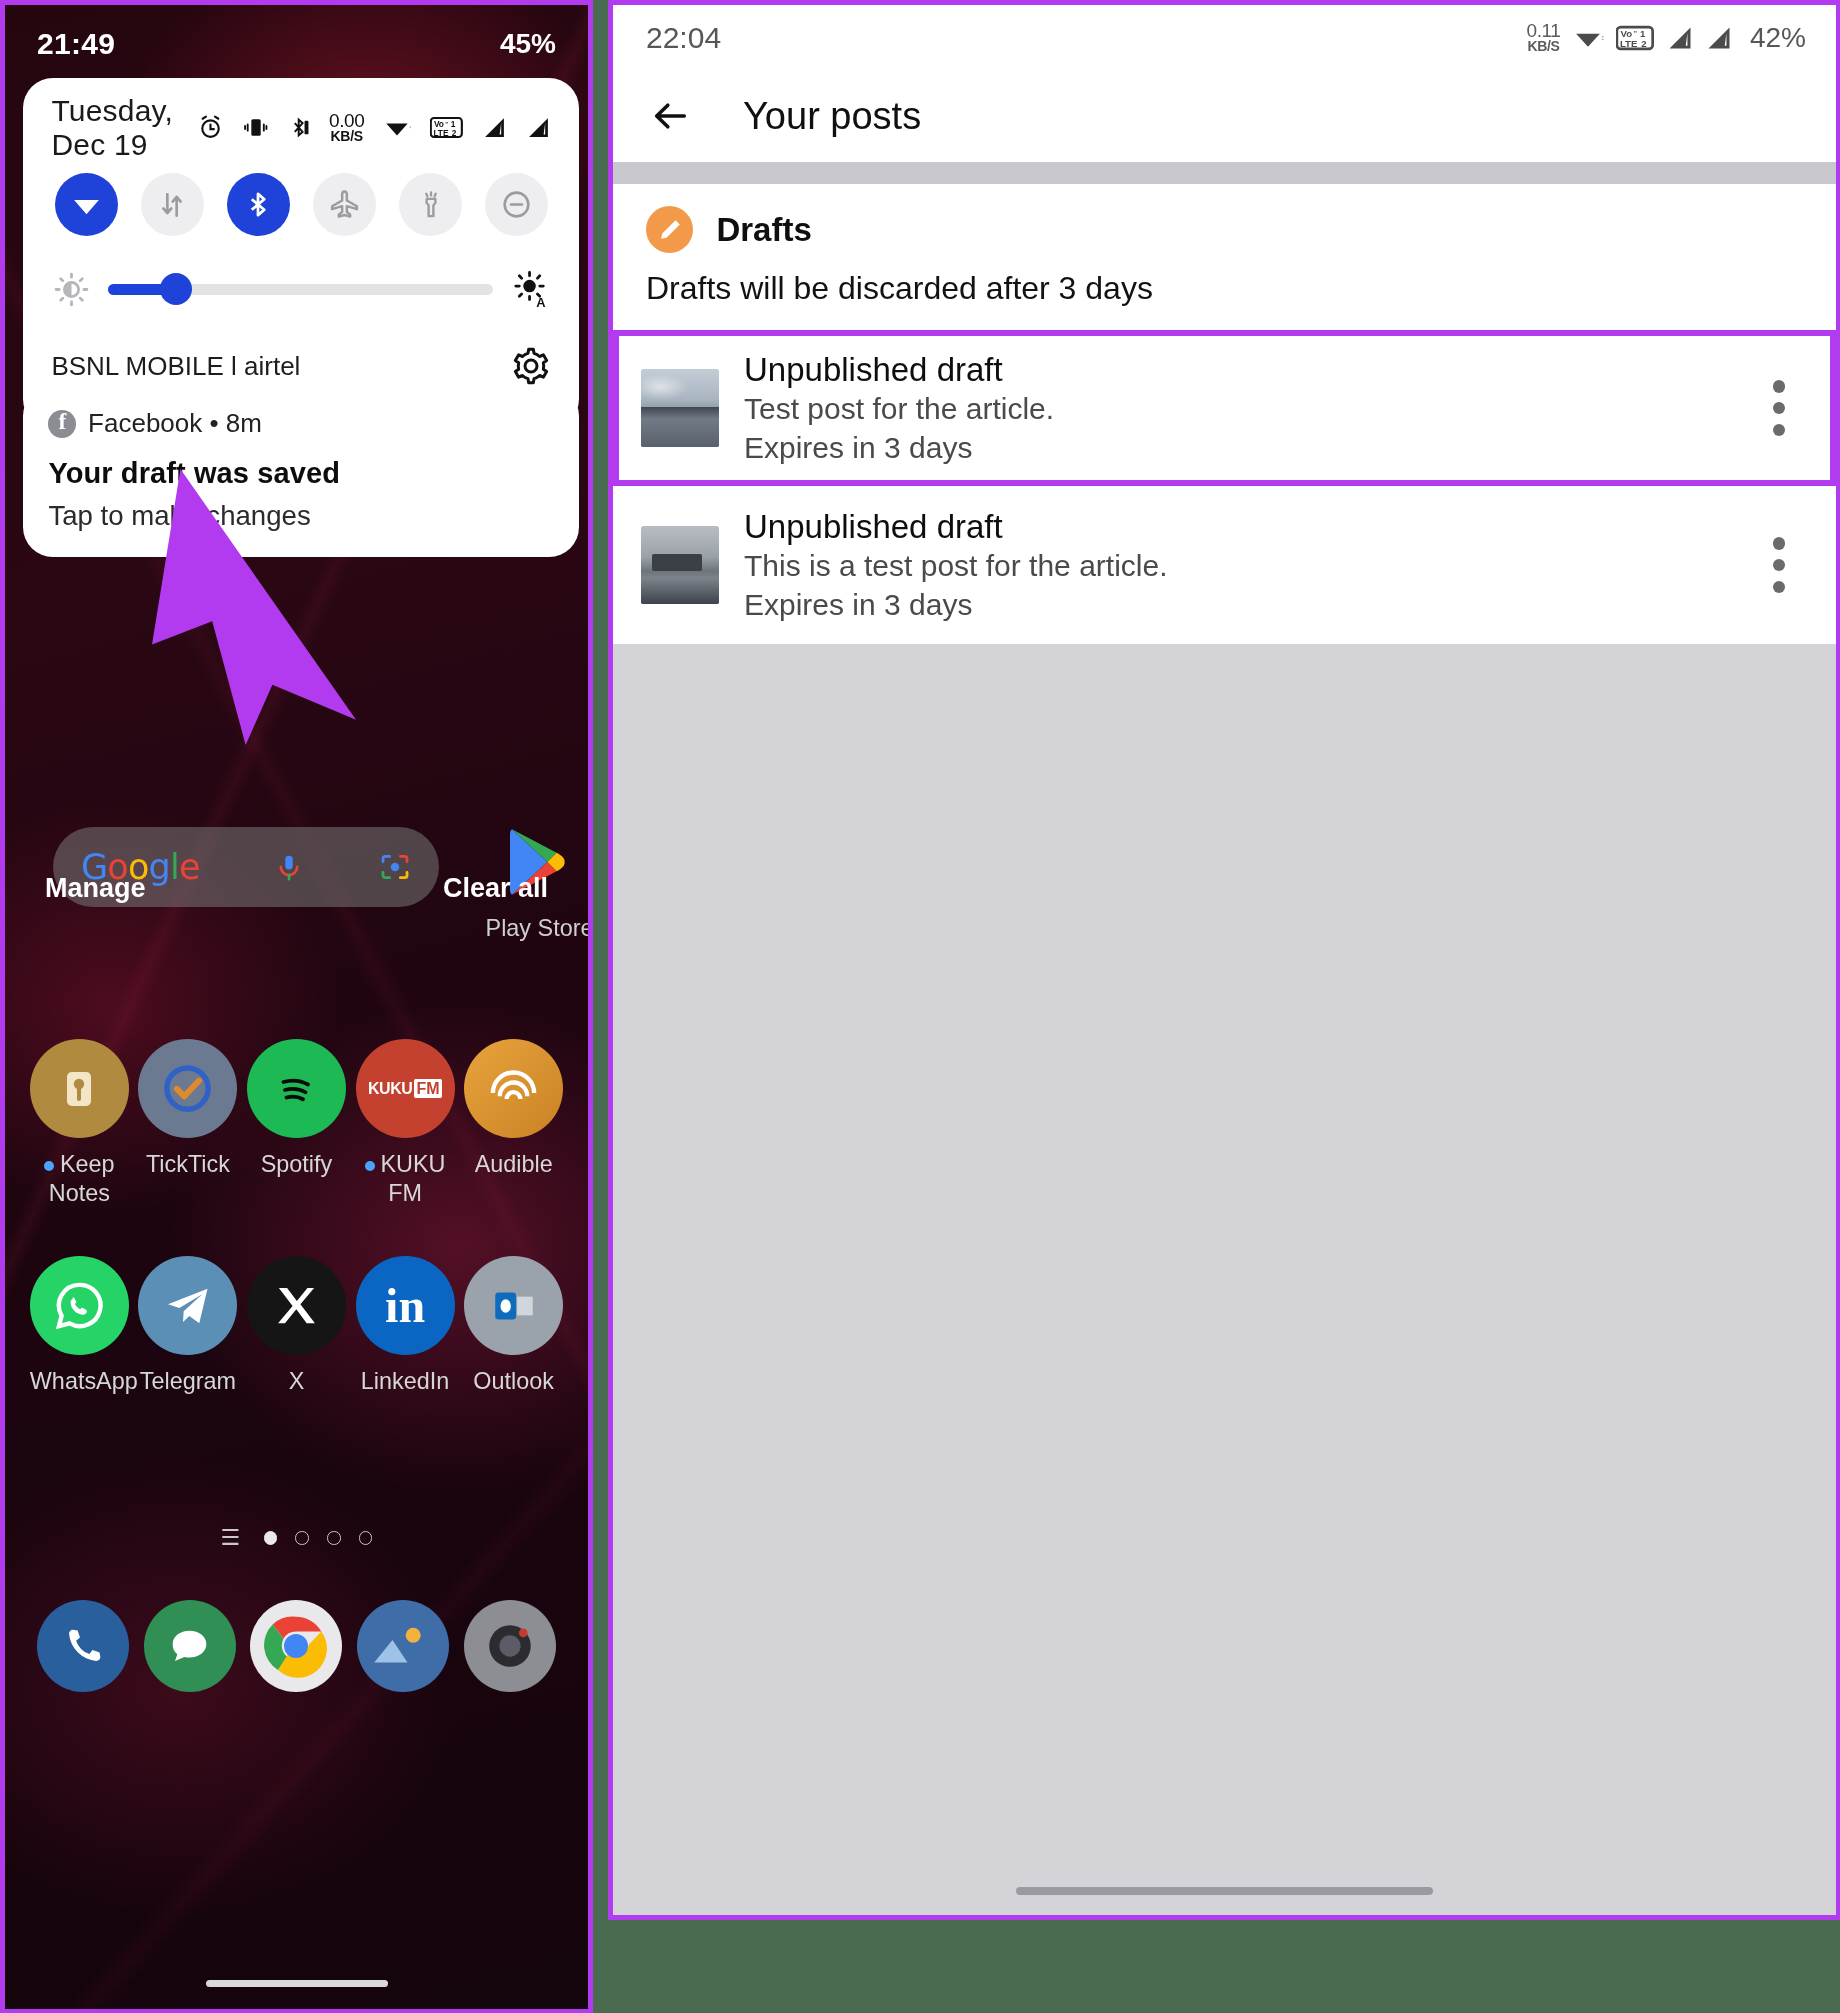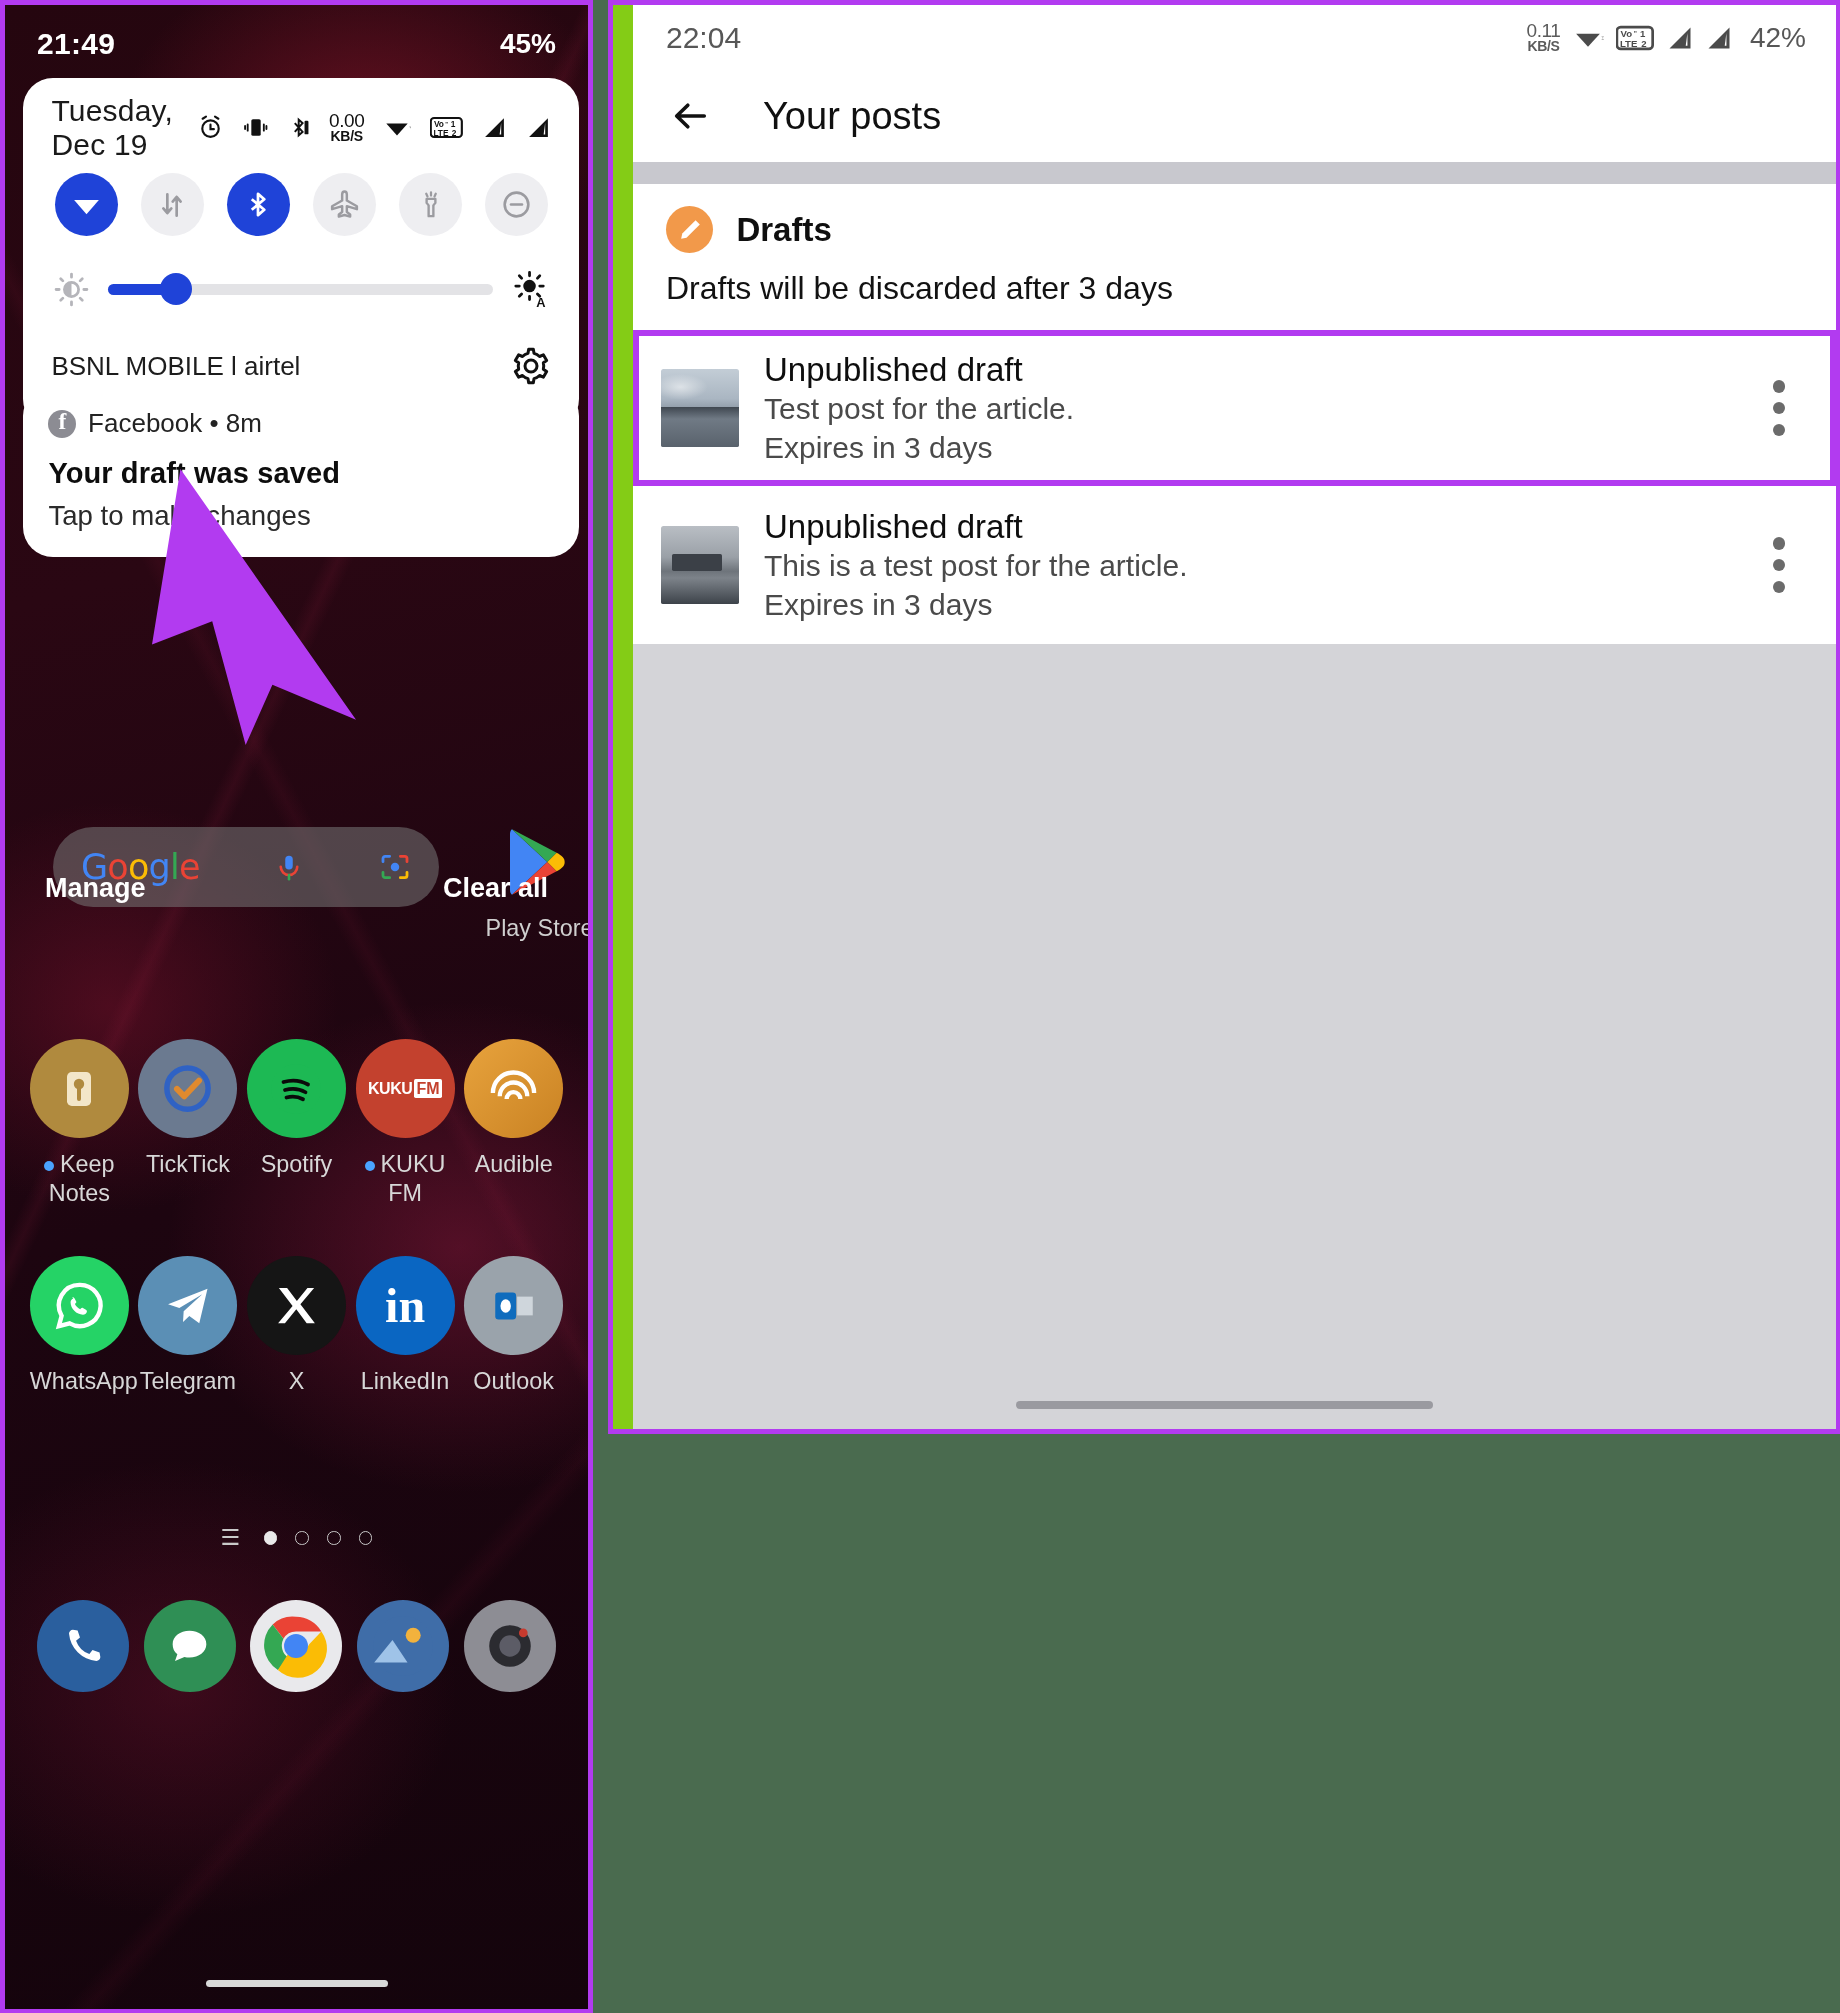--- a/index.html
+++ b/index.html
@@ -133,22 +133,22 @@
   .dock { position:absolute; top:1595px; left:0; right:0; display:flex; justify-content:space-around; padding:0 25px; z-index:3;}
   .l-navbar { position:absolute; bottom:22px; left:0; right:0; display:flex; justify-content:center; z-index:6;}
   .l-navbar div { width:182px; height:7.5px; border-radius:4.2px; background:#d9d9d9;}
 
   
   .arrow { position:absolute; z-index:9; left:142px; top:464px; }
 
   
   .gap { width:15px; background:#4a6b4f; }
   .right-panel {
-    position:relative; width:1233px; height:1434px;
-    border:5.8px solid #b23bf0; background:#84cc16; overflow:hidden;padding-left:20px;
+    position:relative; width:1233px; height:1920px;
+    border:5.8px solid #b23bf0; background:#6d28d9; overflow:hidden;
   }
   .r-statusbar {
     height:65px; background:#fff; display:flex; align-items:center;
     justify-content:space-between; padding:0 30px 0 33px;
   }
   .r-time { font-size:30px; color:#575757; }
   .r-icons { display:flex; align-items:center; gap:11.7px; }
   .r-batt { font-size:28px; color:#575757; margin-left:5px;}
   .netspeed.grey b, .netspeed.grey i { color:#5b5b5b; }
 

